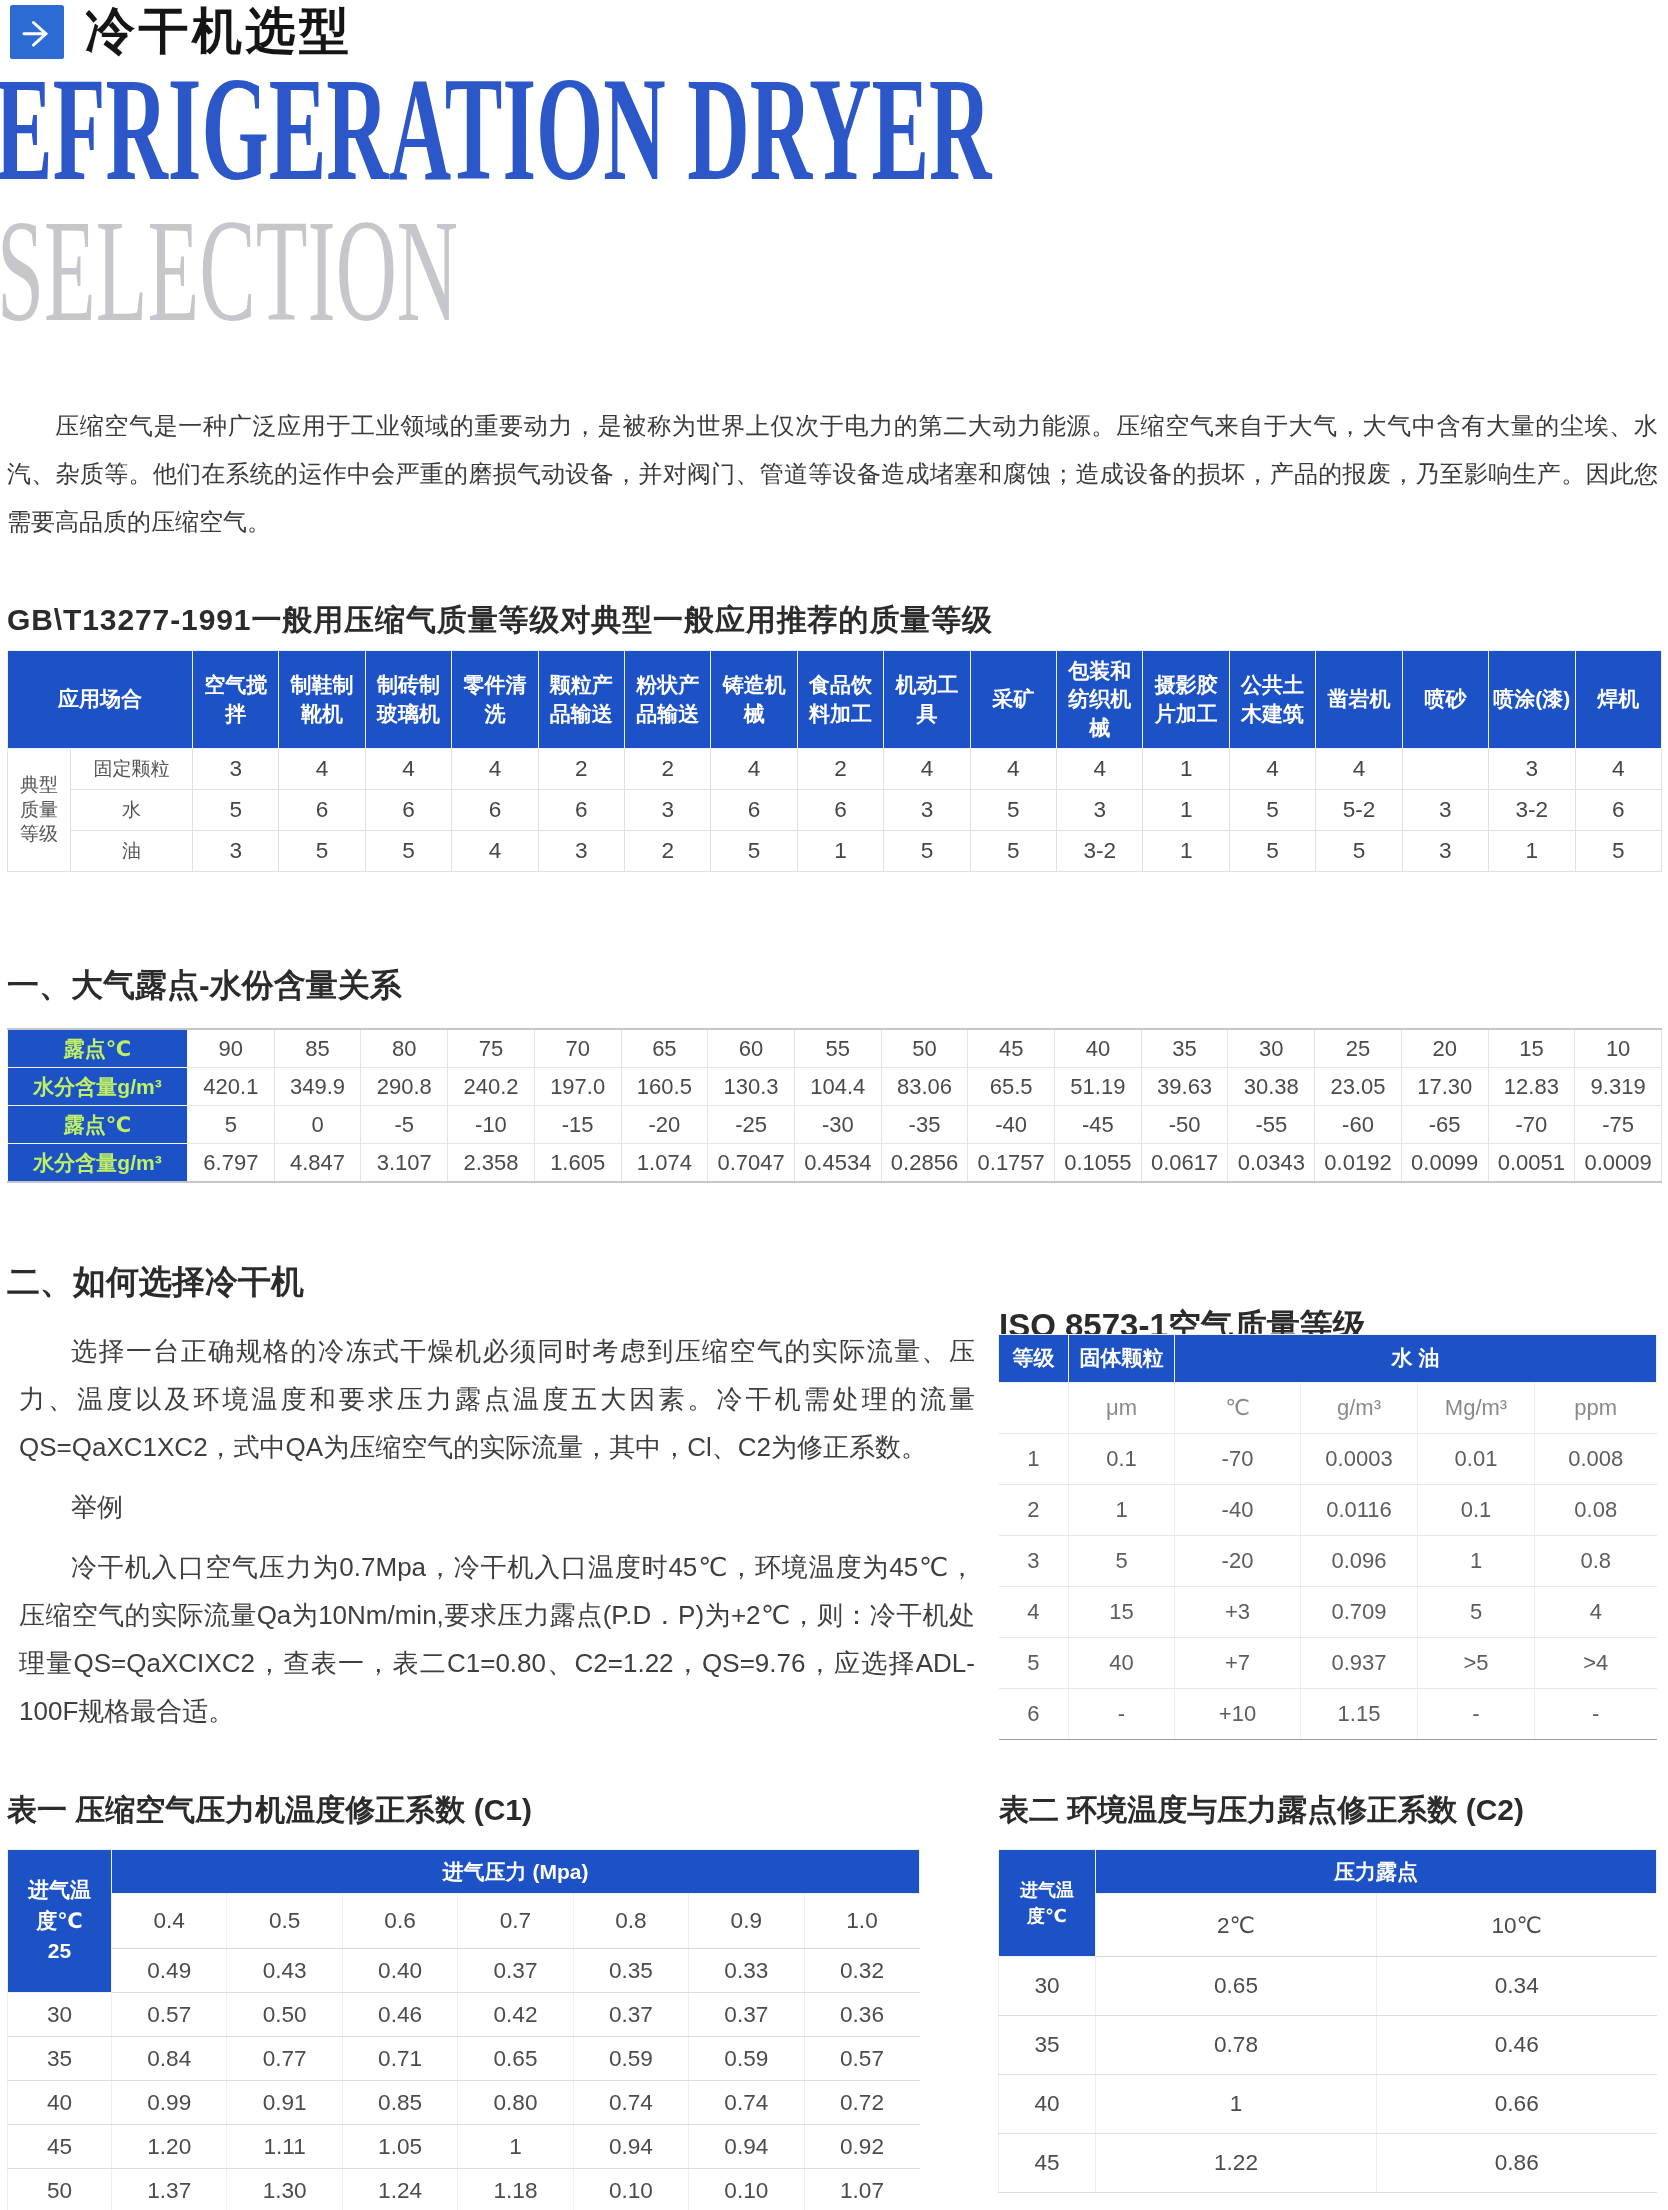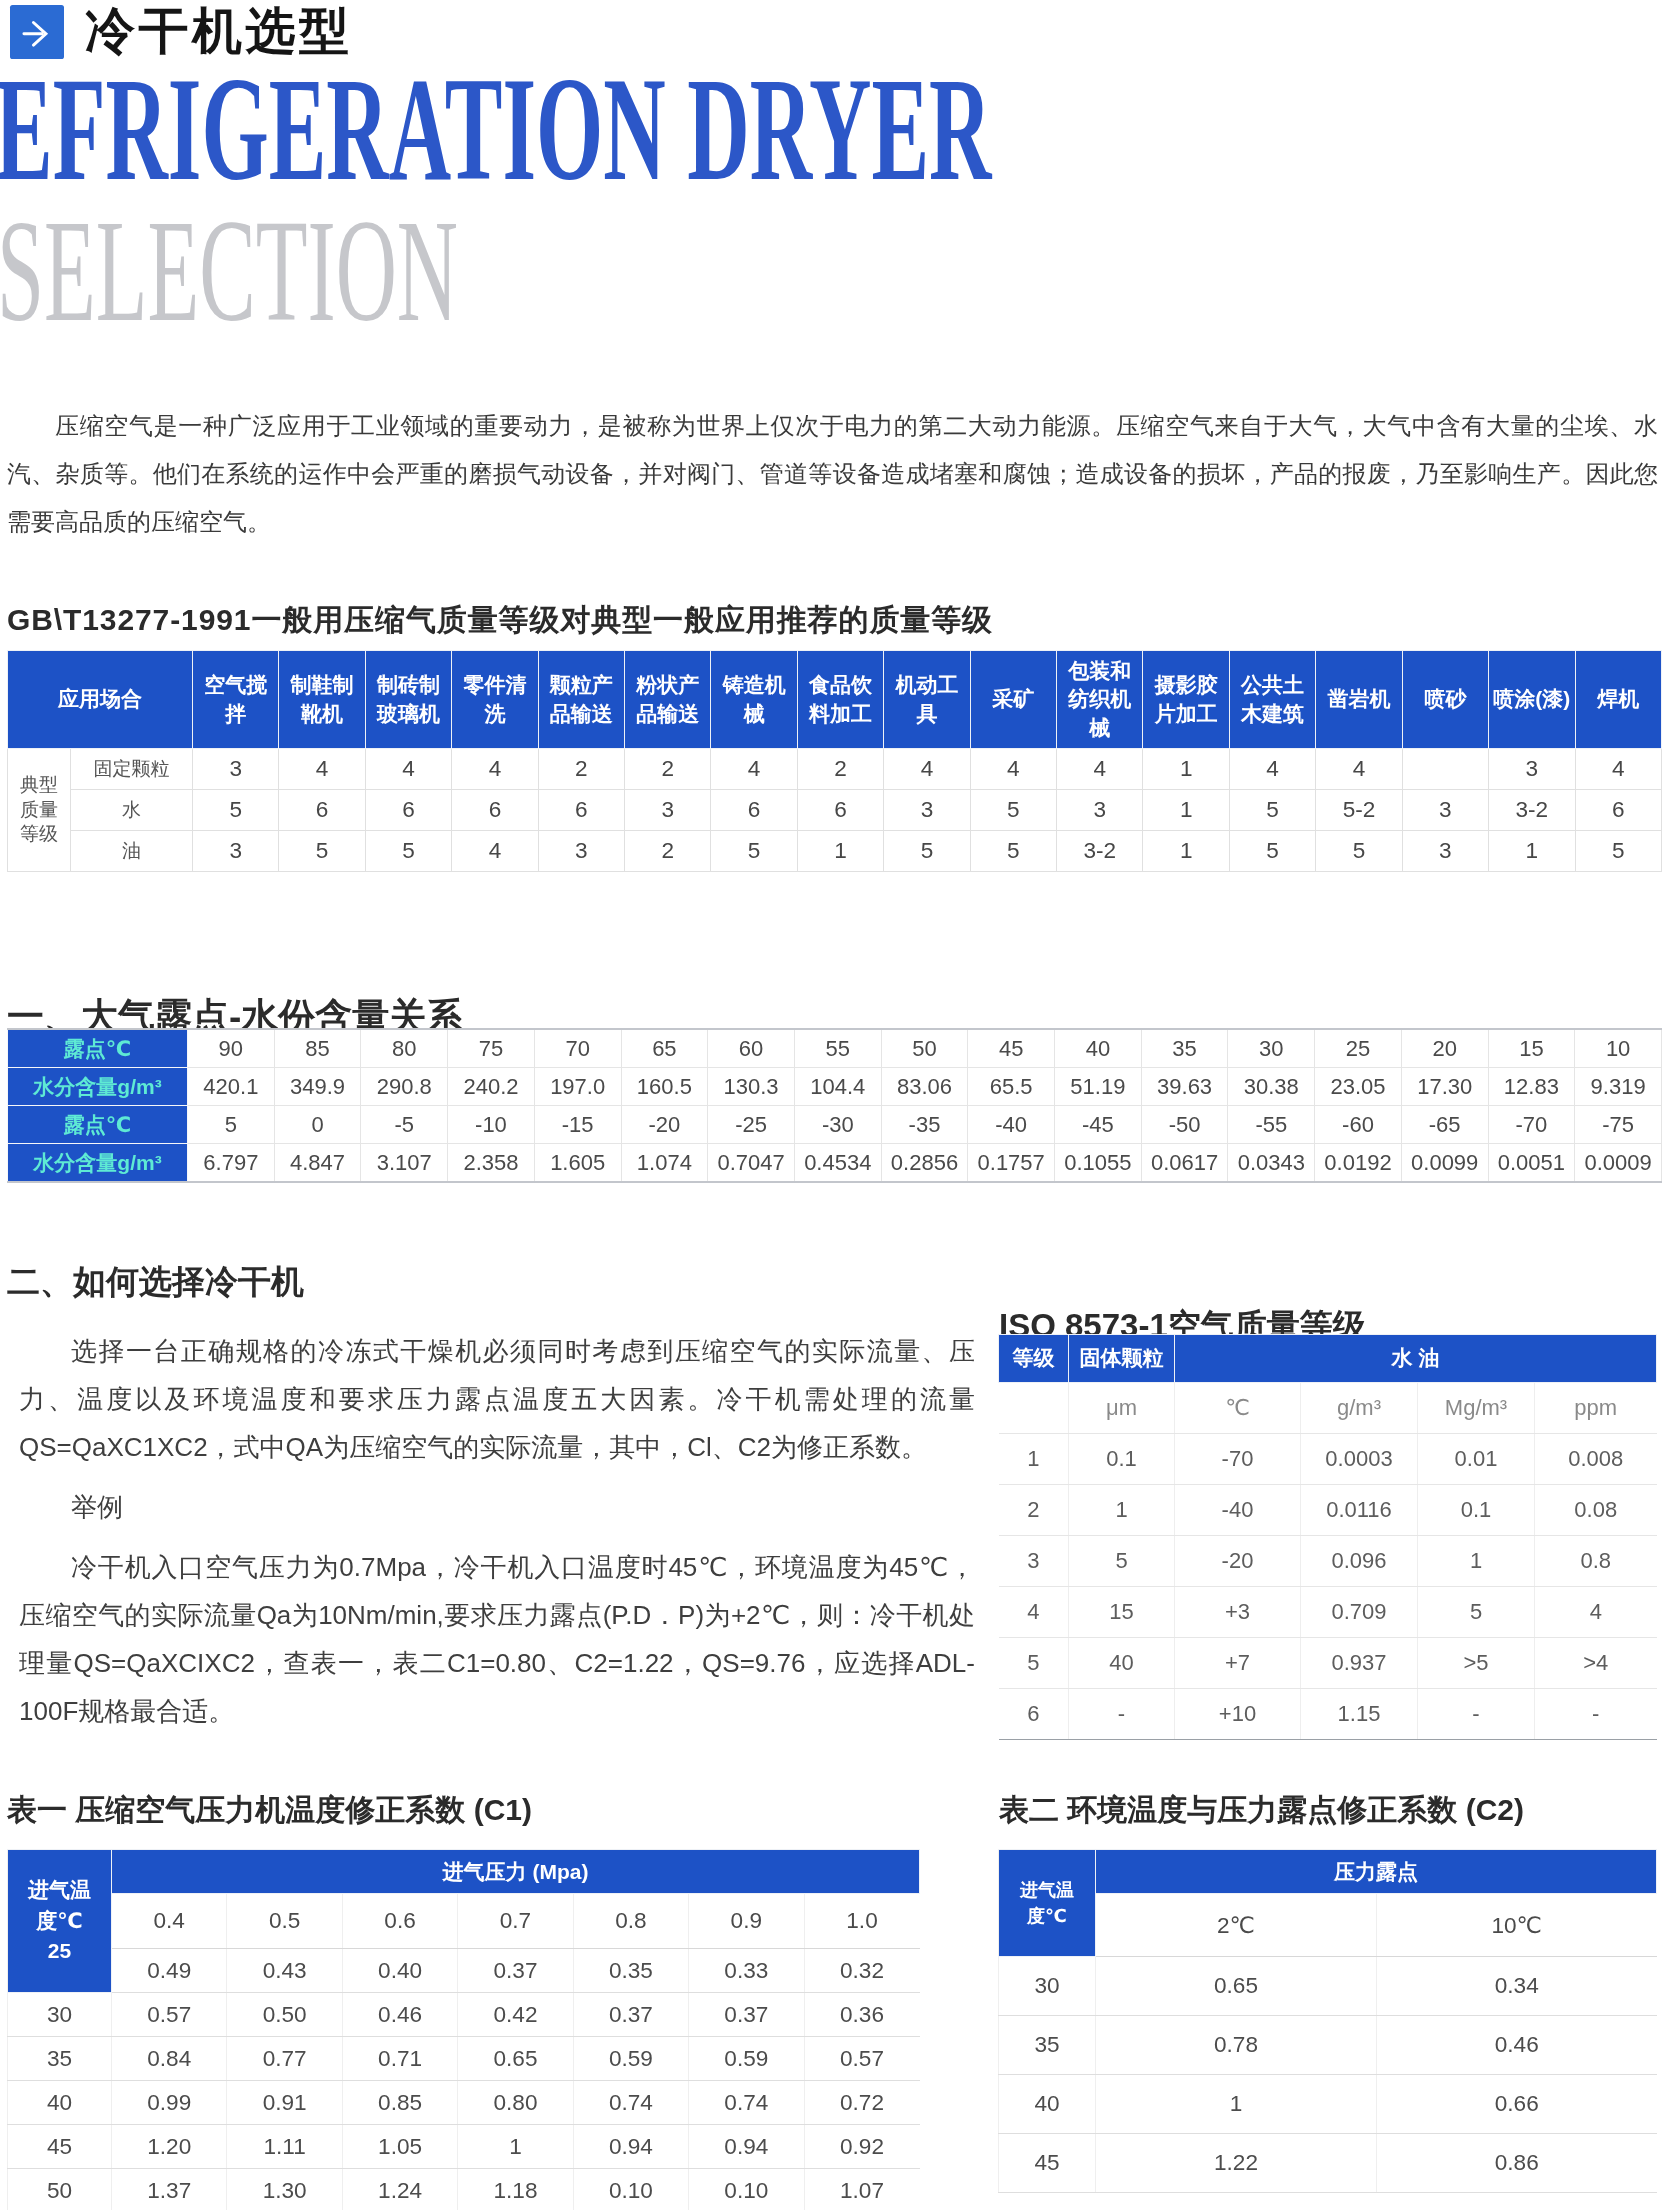--- a/index.html
+++ b/index.html
@@ -17,21 +17,21 @@
   .en-big{font-family:"Liberation Serif","DejaVu Serif",serif;line-height:1;white-space:nowrap;
     transform-origin:0 0;transform:scaleX(0.58);}
   .en1{left:-5.2px;top:54px;font-size:149px;font-weight:700;color:#2c57c8;}
   .en2{left:-3.5px;top:198px;font-size:146px;font-weight:400;color:#c6c7cb;}
 
   .intro{left:7px;top:402px;width:1651px;font-size:24px;line-height:48px;
     text-align:justify;text-indent:2em;color:#3a3a3a;}
 
   .sec-title{font-weight:600;color:#2b2b2b;white-space:nowrap;}
   .gb-title{left:7px;top:600px;font-size:30px;letter-spacing:0.9px;}
-  .s1-title{left:7px;top:992px;font-size:37px;}
+  .s1-title{left:7px;top:964px;font-size:32px;}
   .s2-title{left:7px;top:1260px;font-size:33px;}
   .iso-title{left:999px;top:1304px;font-size:33px;}
   .t1-title{left:7px;top:1790px;font-size:30px;}
   .t2-title{left:999px;top:1790px;font-size:30px;}
 
   table{border-collapse:collapse;table-layout:fixed;}
   td,th{padding:0 2.6px;text-align:center;vertical-align:middle;font-weight:normal;overflow:hidden;}
 
   .blue{background:#1d52c6;color:#ffffff;}
   .blue-h{background:#1d52c6;color:#ffffff;font-size:21px;font-weight:600;
@@ -40,21 +40,21 @@
   
   .gb-tbl{left:7px;top:650px;width:1655px;}
   .gb-tbl thead th{height:97px;}
   .gb-tbl tbody td,.gb-tbl tbody th{height:40px;border:0.9px solid #e0e0e0;background:#fff;}
   .gb-val{font-size:22.6px;color:#474747;}
   .gb-sub{font-size:19px;color:#555;}
   .gb-grp{font-size:19px;color:#555;line-height:1.3;}
 
   
   .dew-tbl{left:7px;top:1028px;width:1655px;border-top:2.6px solid #c3c6cc;border-bottom:2.6px solid #c3c6cc;}
-  .dew-tbl th.lbl{height:37px;background:#1d52c6;color:#5eead4;font-size:21px;font-weight:600;
+  .dew-tbl th.lbl{height:37px;background:#1d52c6;color:#bef264;font-size:21px;font-weight:600;
     border:1.7px solid #f6f7f9;}
   .dew-tbl td{height:37px;border:0.9px solid #e5e5e5;font-size:22px;color:#4a4a4a;background:#fff;}
 
   .body-text{left:7px;top:1315px;width:980px;font-size:26px;line-height:48px;text-align:justify;color:#3e3e3e;}
   .body-text p{margin:12px;text-indent:2em;}
 
   
   .iso-tbl{left:998px;top:1334px;width:659px;}
   .iso-tbl .hrow th{height:47px;}
   .iso-tbl td{height:50px;border-bottom:0.9px solid #e6e6e6;border-left:0.9px solid #eeeeee;

